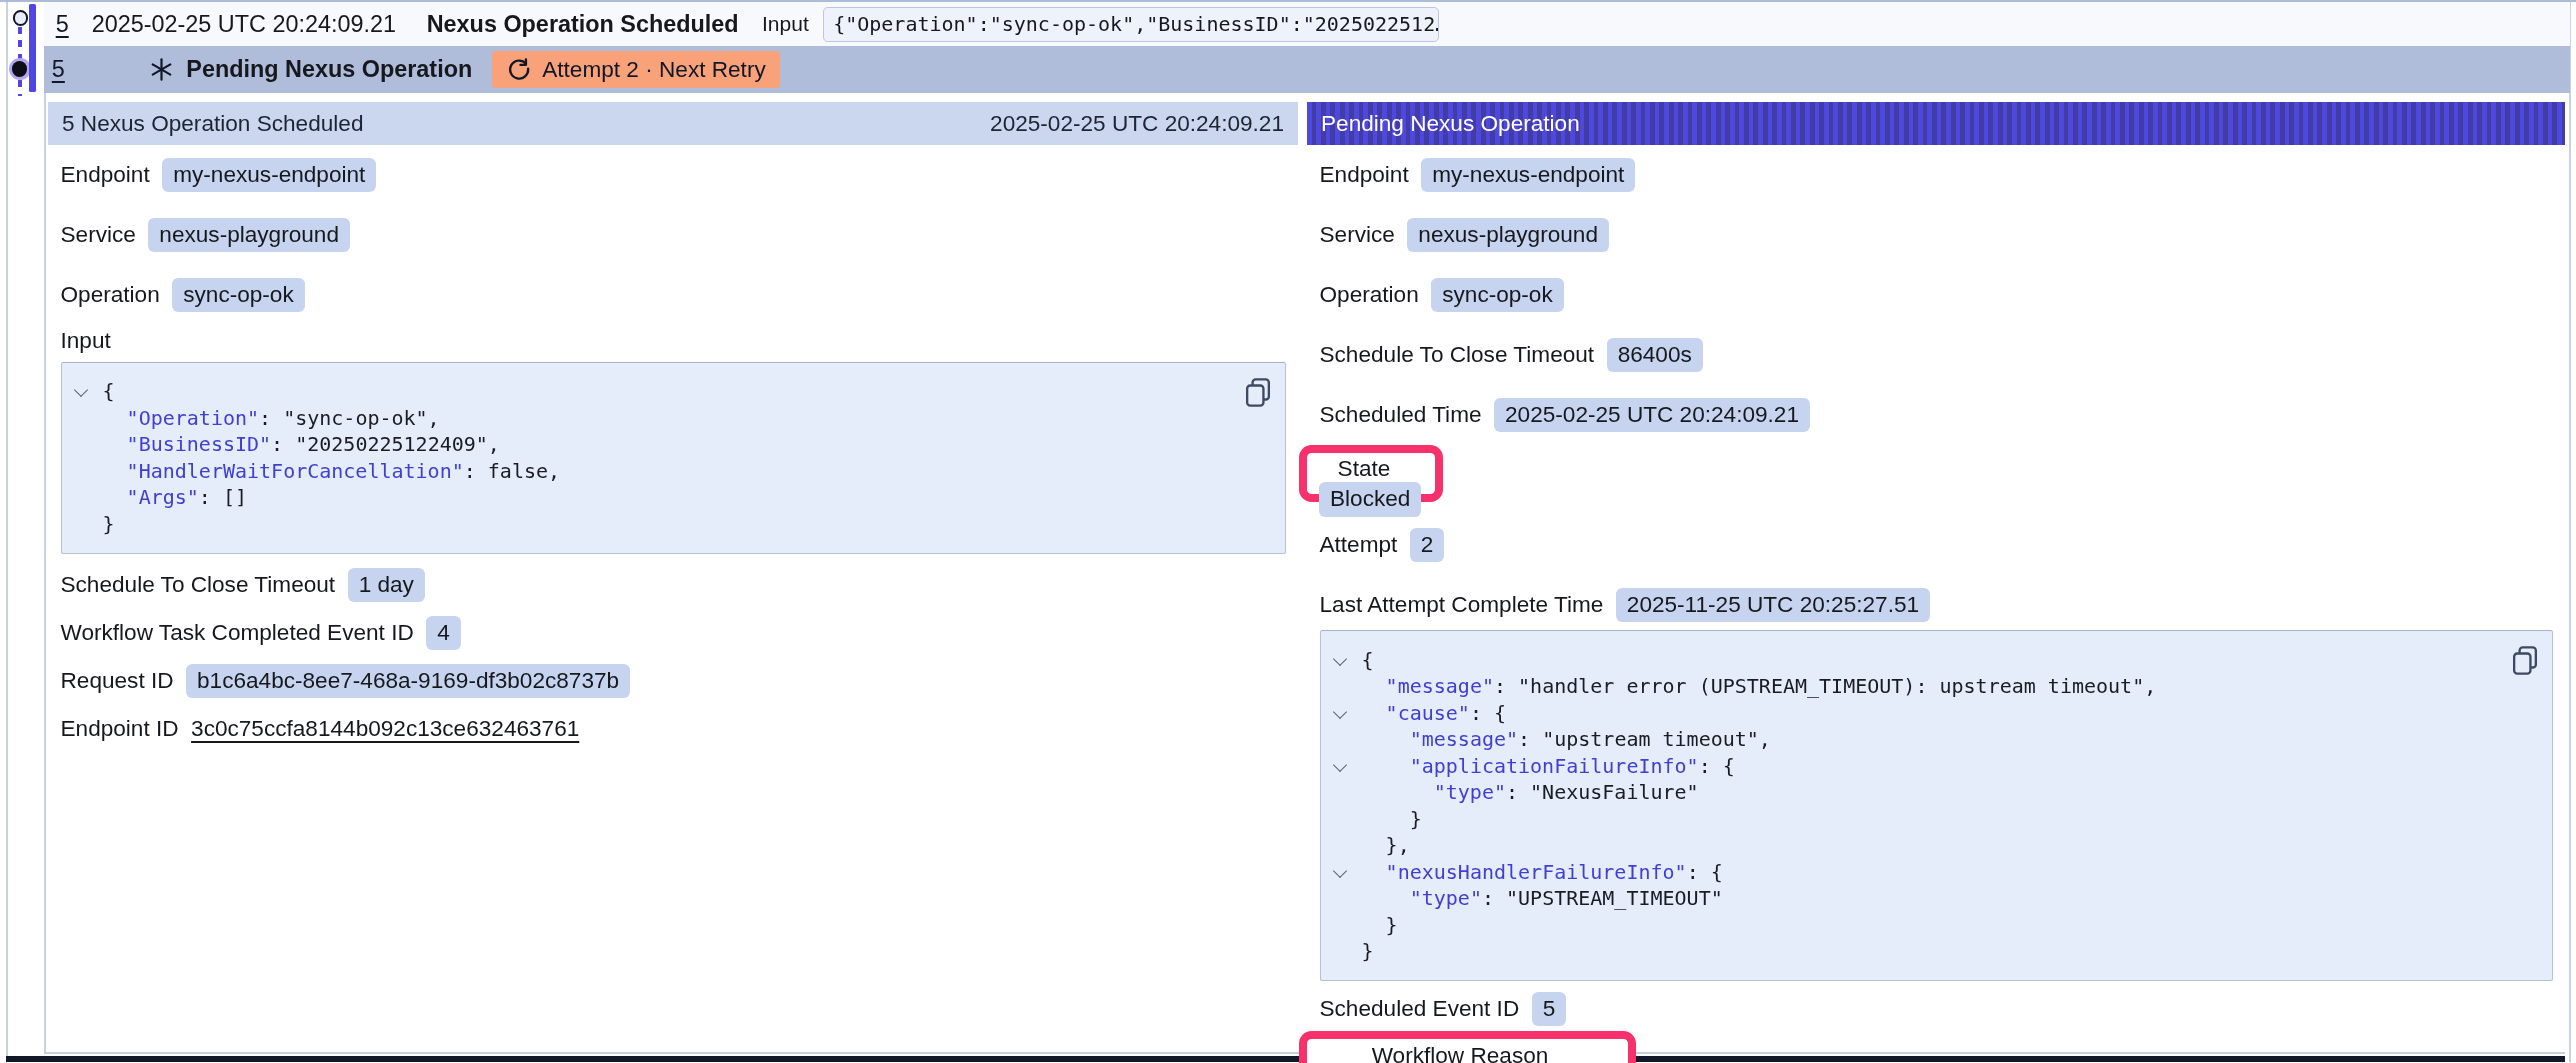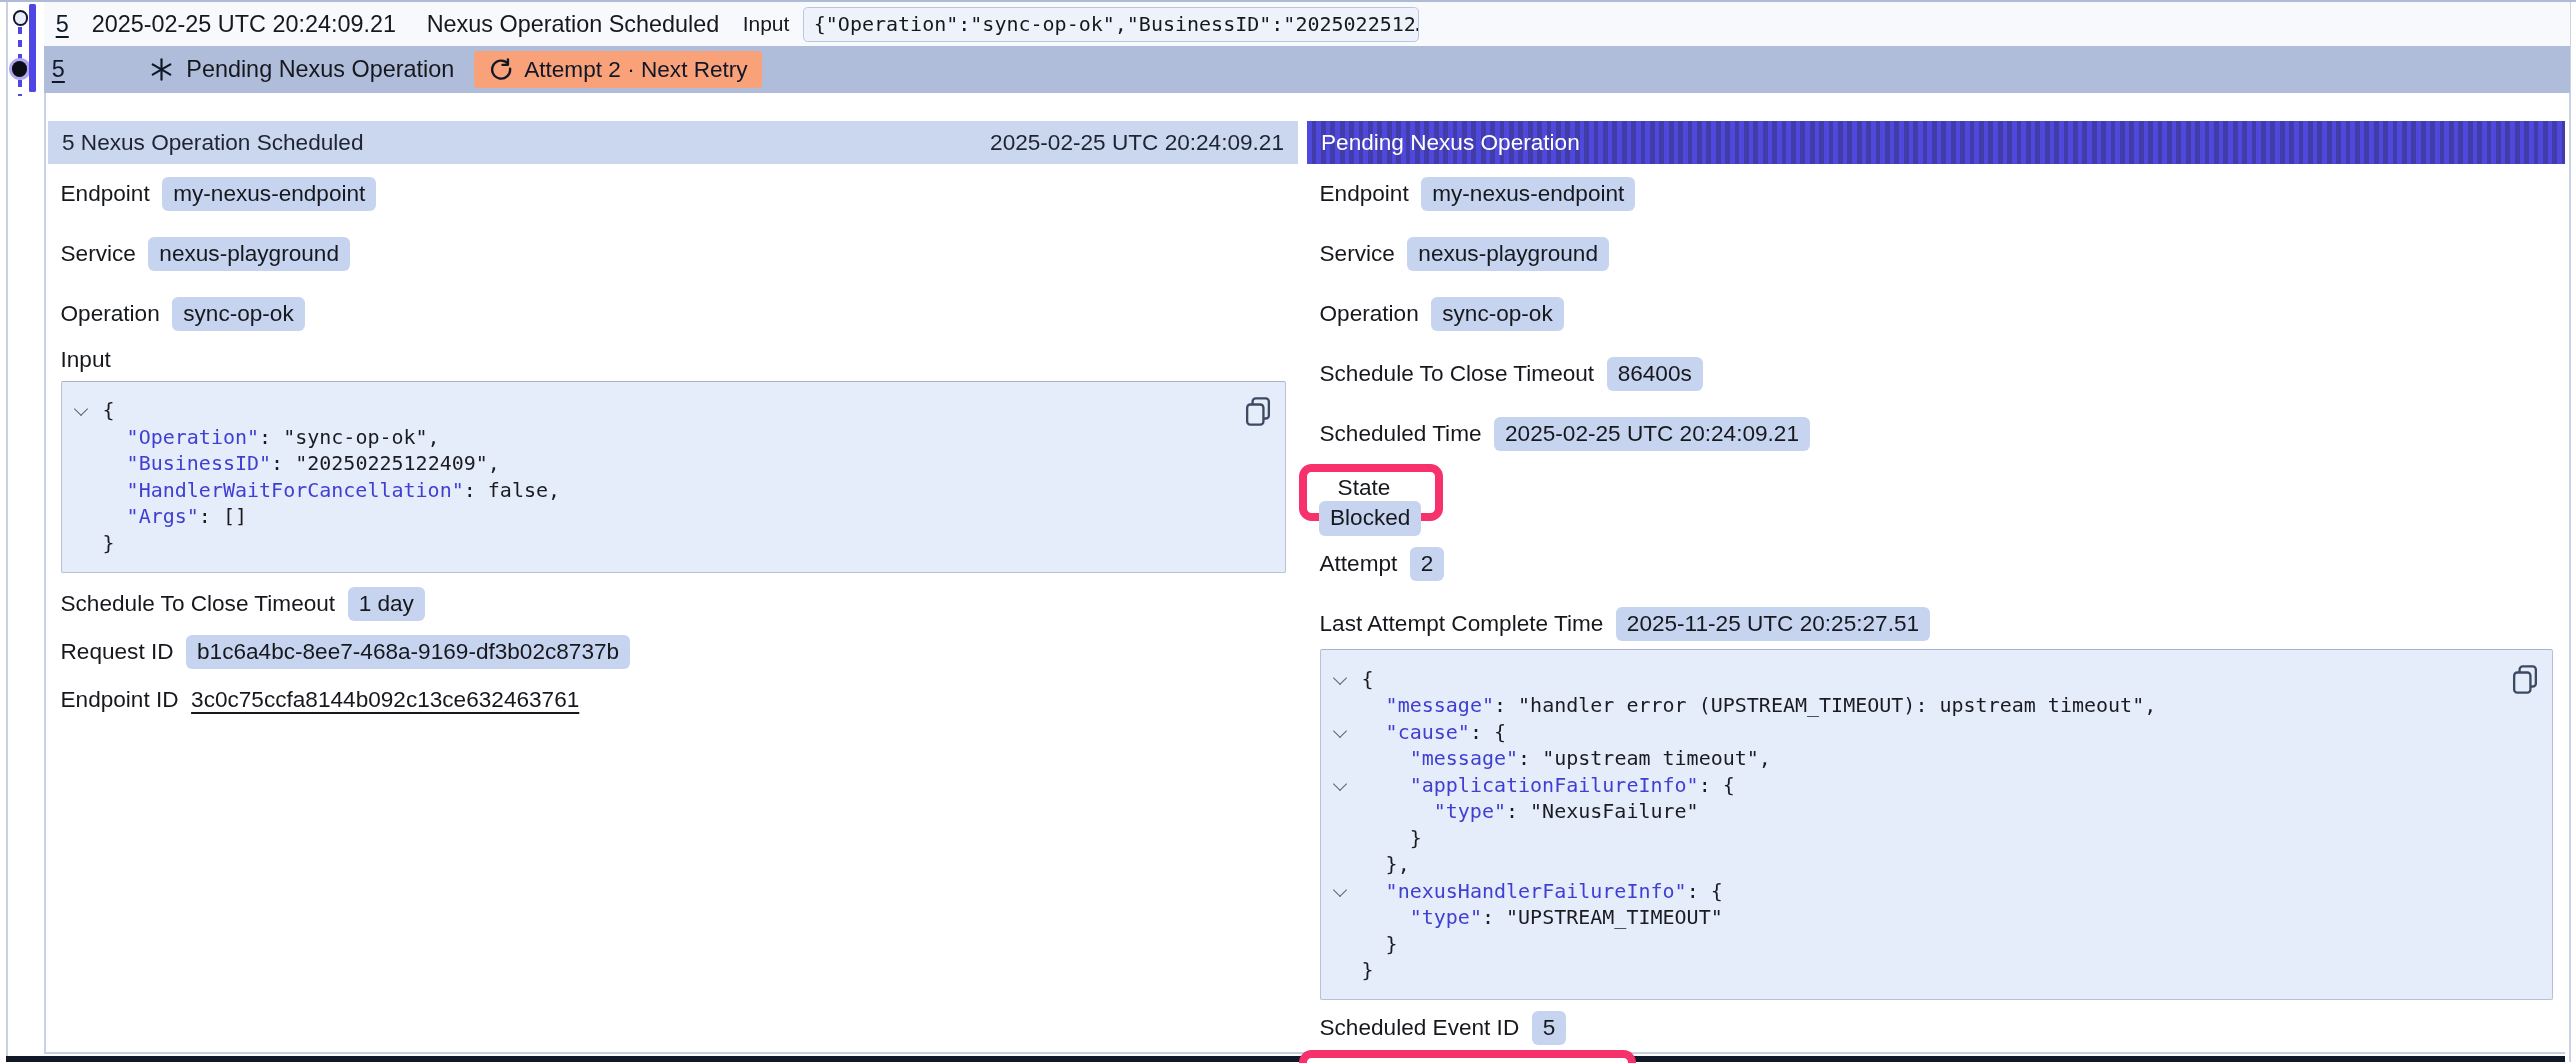--- a/index.html
+++ b/index.html
@@ -30,32 +30,32 @@
   .tl-dot{position:absolute;left:11.7px;top:61px;width:15.6px;height:15.6px;border-radius:50%;background:#0B0E14;}
   .tl-bar{position:absolute;left:29px;top:3.9px;width:7px;height:88px;background:var(--accent);border-radius:1.6px;}
 
   
   .erow{position:absolute;left:44px;width:2526px;display:flex;align-items:center;font-size:23.4px;}
   #row1{top:2.3px;height:44px;background:#F8F9FC;padding-left:11.7px;}
   #row2{top:46px;height:47px;background:var(--row2bg);padding-left:7.8px;}
   .eid{width:36px;flex:none;text-decoration:underline;text-underline-offset:3.9px;
        text-decoration-thickness:1.6px;color:#101828;cursor:pointer;}
   .ts{width:335px;flex:none;}
-  .etitle{font-weight:400;}
+  .etitle{font-weight:700;}
   .input-label{margin-left:23.4px;font-size:21px;}
   .chip-input{margin-left:14px;background:#EEF2FB;border:1.6px solid #B9C5E2;border-radius:4.7px;
               font-family:"DejaVu Sans Mono",monospace;font-size:20px;line-height:23.4px;
               padding:4.7px 9.4px;max-width:616px;white-space:nowrap;overflow:hidden;}
   #row2 .asterisk{margin-left:61px;flex:none;display:flex;}
   #row2 .etitle{margin-left:12.5px;}
   .retry-badge{margin-left:20px;display:flex;align-items:center;gap:11px;background:var(--retrybg);
                border-radius:3.9px;padding:5.5px 14px;font-size:22.6px;color:#101828;}
 
   
-  .panel{position:absolute;top:121px;}
+  .panel{position:absolute;top:102px;}
   #panel-left{left:48px;width:1250px;}
   #panel-right{left:1307px;width:1258px;}
   .panel-header{height:43px;display:flex;align-items:center;justify-content:space-between;
                 padding:0 14px;font-size:22.6px;font-weight:500;}
   #panel-left .panel-header{background:var(--hdrbg);color:#1E2433;}
   #panel-right .panel-header{color:#fff;
       background:repeating-linear-gradient(90deg,var(--stripeA) 0 4.7px,var(--stripeB) 4.7px 9.4px);}
   .panel-body{padding:0 12.5px;}
 
   .field-row{display:flex;align-items:center;height:34px;font-size:22.6px;}
@@ -184,20 +184,24 @@
           <span class="gutter"></span>
           <span class="code-text"><span></span><span>}</span></span>
         </div>
       </div>
     <div id="left-bottom">
         <div class="field-row">
           <span class="flabel">Schedule To Close Timeout</span>
           <span class="chip">1 day</span>
         </div>
         <div class="field-row">
+          <span class="flabel">Workflow Task Completed Event ID</span>
+          <span class="chip">4</span>
+        </div>
+        <div class="field-row">
           <span class="flabel">Request ID</span>
           <span class="chip">b1c6a4bc-8ee7-468a-9169-df3b02c8737b</span>
         </div>
         <div class="field-row">
           <span class="flabel">Endpoint ID</span>
           <a class="linkval">3c0c75ccfa8144b092c13ce632463761</a>
         </div>
       </div>
   </div>
 </div>

